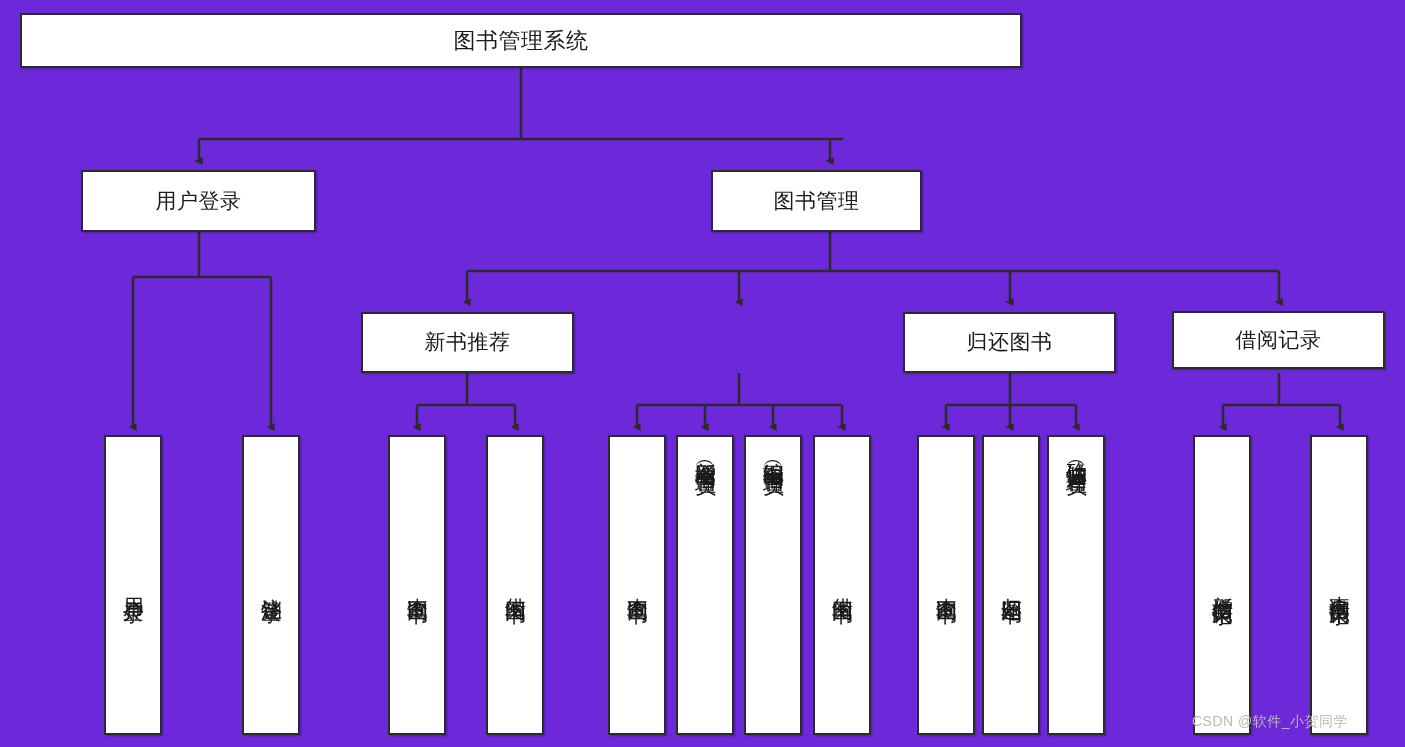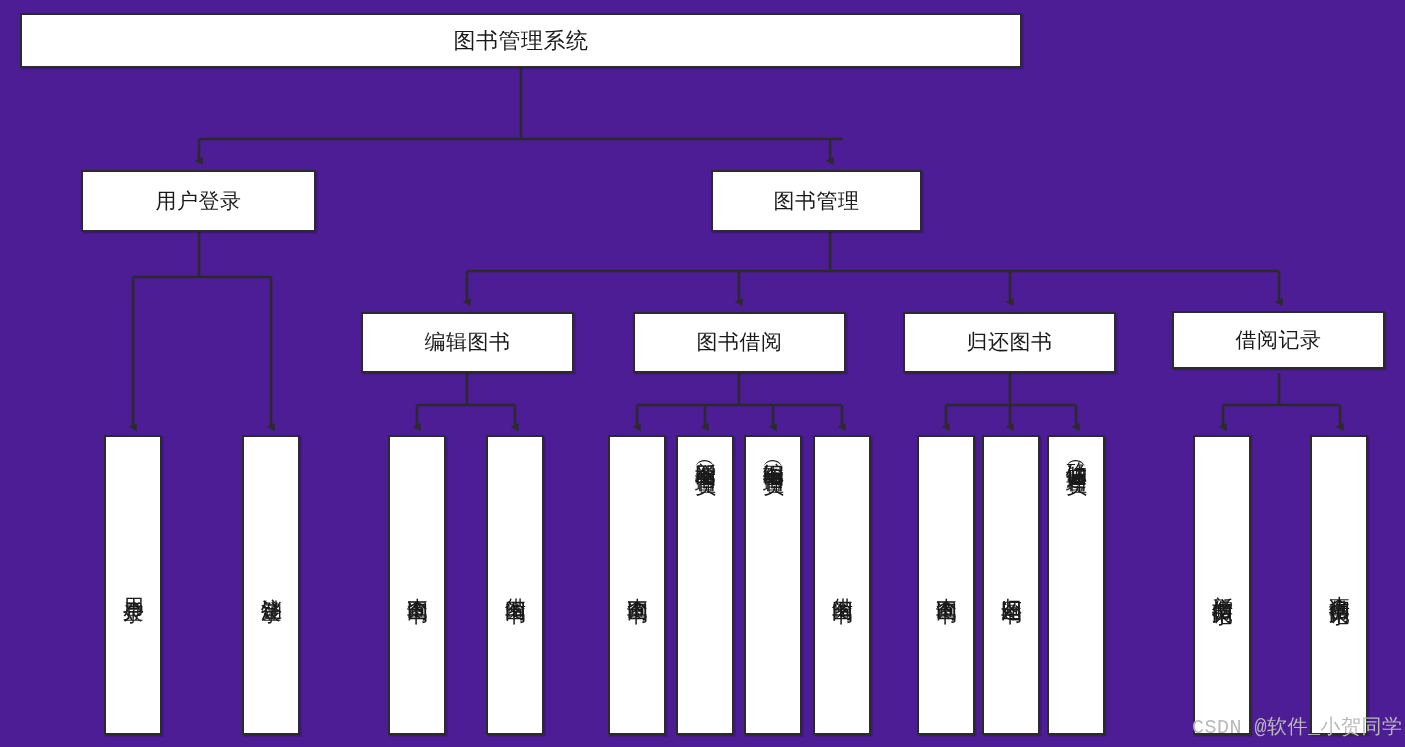--- a/index.html
+++ b/index.html
@@ -11,21 +11,21 @@
     width: 1405px;
     height: 747px;
     font-family: "DejaVu Sans", "Liberation Sans", sans-serif;
     overflow: hidden;
     position: relative;
   }
   #diagram-root {
     position: relative;
     width: 1405px;
     height: 747px;
-    background: #4c1d95;
+    background: #6d28d9;
   }
   svg.connectors {
     position: absolute;
     top: 0;
     left: 0;
     width: 1405px;
     height: 747px;
     pointer-events: none;
   }
   .node {
@@ -64,24 +64,24 @@
     display: block;
   }
   .node.vertical.centered {
     align-items: center;
     padding-top: 0;
   }
   .watermark {
     position: absolute;
     left: 1192px;
     top: 713px;
-    font-size: 20px;
+    font-size: 14px;
     color: #b9b9b9;
     white-space: nowrap;
-    font-family: Liberation Mono, monospace;
+    font-family: Liberation Sans, sans-serif;
     letter-spacing: 0.5px;
     text-align: center;
   }
 </style>
 </head>
 <body>
 
 <div id="diagram-root">
 
   <svg class="connectors" viewBox="0 0 1405 747" xmlns="http://www.w3.org/2000/svg">
@@ -139,24 +139,21 @@
   </div>
 
   <div class="node horizontal" style="left:81px; top:170px; width:235px; height:62px;">
     <span class="node-label">用户登录</span>
   </div>
   <div class="node horizontal" style="left:711px; top:170px; width:211px; height:62px;">
     <span class="node-label">图书管理</span>
   </div>
 
   <div class="node horizontal" style="left:361px; top:312px; width:213px; height:61px;">
-    <span class="node-label">编辑图书</span>
-  </div>
-  <div class="node horizontal" style="left:633px; top:312px; width:213px; height:61px;">
-    <span class="node-label">图书借阅</span>
+    <span class="node-label">新书推荐</span>
   </div>
   <div class="node horizontal" style="left:903px; top:312px; width:213px; height:61px;">
     <span class="node-label">归还图书</span>
   </div>
   <div class="node horizontal" style="left:1172px; top:311px; width:213px; height:58px;">
     <span class="node-label">借阅记录</span>
   </div>
 
   <div class="node vertical centered" style="left:104px; top:435px; width:58px; height:300px;">
     <span class="node-label">用户登录</span>

